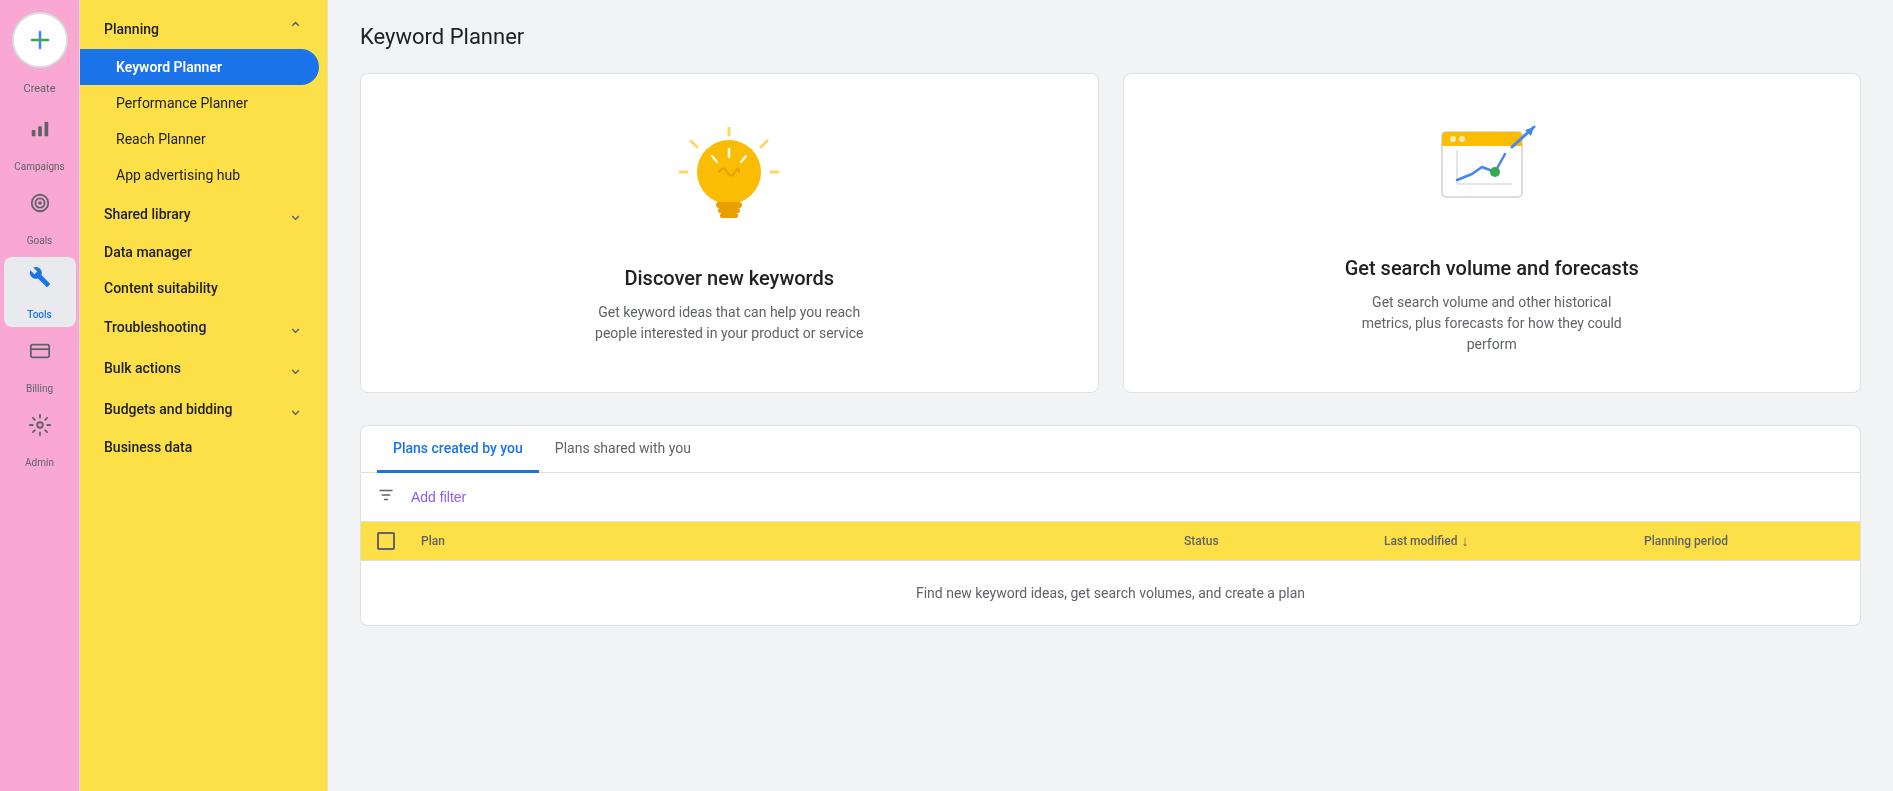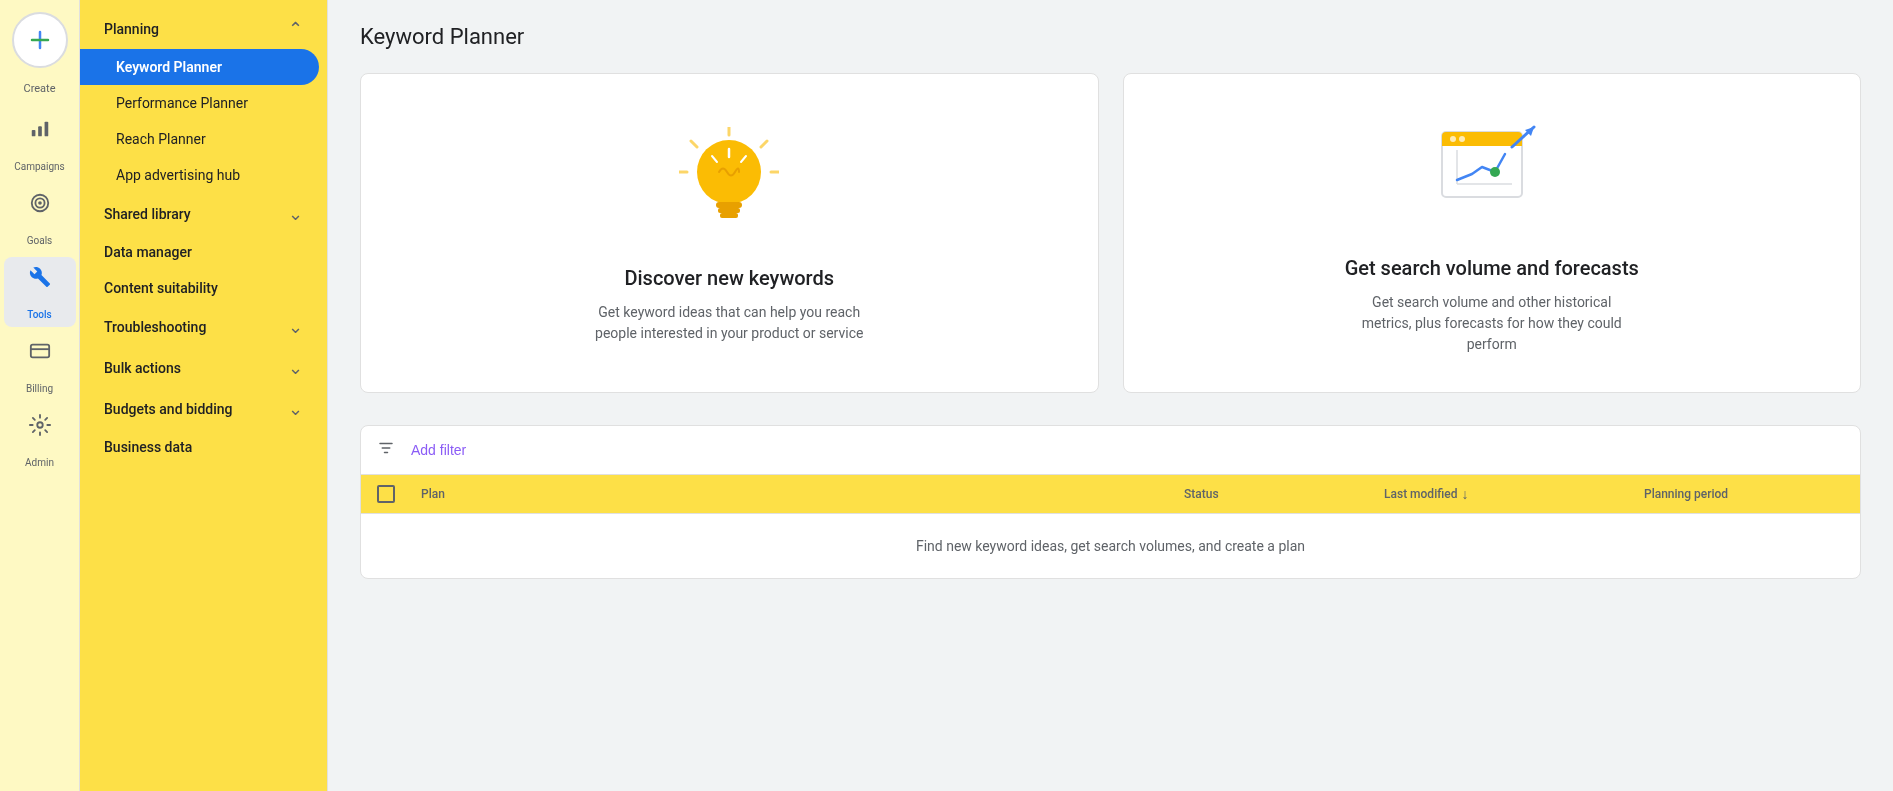--- a/index.html
+++ b/index.html
@@ -1,21 +1,21 @@
 <!DOCTYPE html>
 <html><head>
   <meta charset="utf-8">
   <style>
     * { box-sizing: border-box; margin: 0; padding: 0; }
     body { font-family: 'Google Sans', Roboto, Arial, sans-serif; background: #f1f3f4; display: flex; height: 791px; overflow: hidden; }
 
     
     .icon-bar {
       width: 80px;
-      background: #fef9c3;
+      background: #f9a8d4;
       display: flex;
       flex-direction: column;
       align-items: center;
       padding-top: 8px;
       border-right: 1px solid #e0e0e0;
       gap: 4px;
       z-index: 10;
     }
     .icon-bar-item {
       display: flex;
@@ -400,20 +400,24 @@
           <polygon points="97,5 88,8 94,14" fill="#4285f4"></polygon>
         </svg>
       </div>
       <div class="card-title">Get search volume and forecasts</div>
       <div class="card-desc">Get search volume and other historical metrics, plus forecasts for how they could perform</div>
     </div>
   </div>
 
   <div class="plans-section">
 
+    <div class="plans-tabs">
+      <div class="plans-tab active">Plans created by you</div>
+      <div class="plans-tab">Plans shared with you</div>
+    </div>
 
     <div class="filter-bar">
       <span class="filter-icon">
         <svg width="18" height="18" viewBox="0 0 24 24" fill="none">
           <path d="M4 6h16M7 12h10M10 18h4" stroke="#5f6368" stroke-width="2" stroke-linecap="round"></path>
         </svg>
       </span>
       <button class="add-filter-btn">Add filter</button>
     </div>
 

